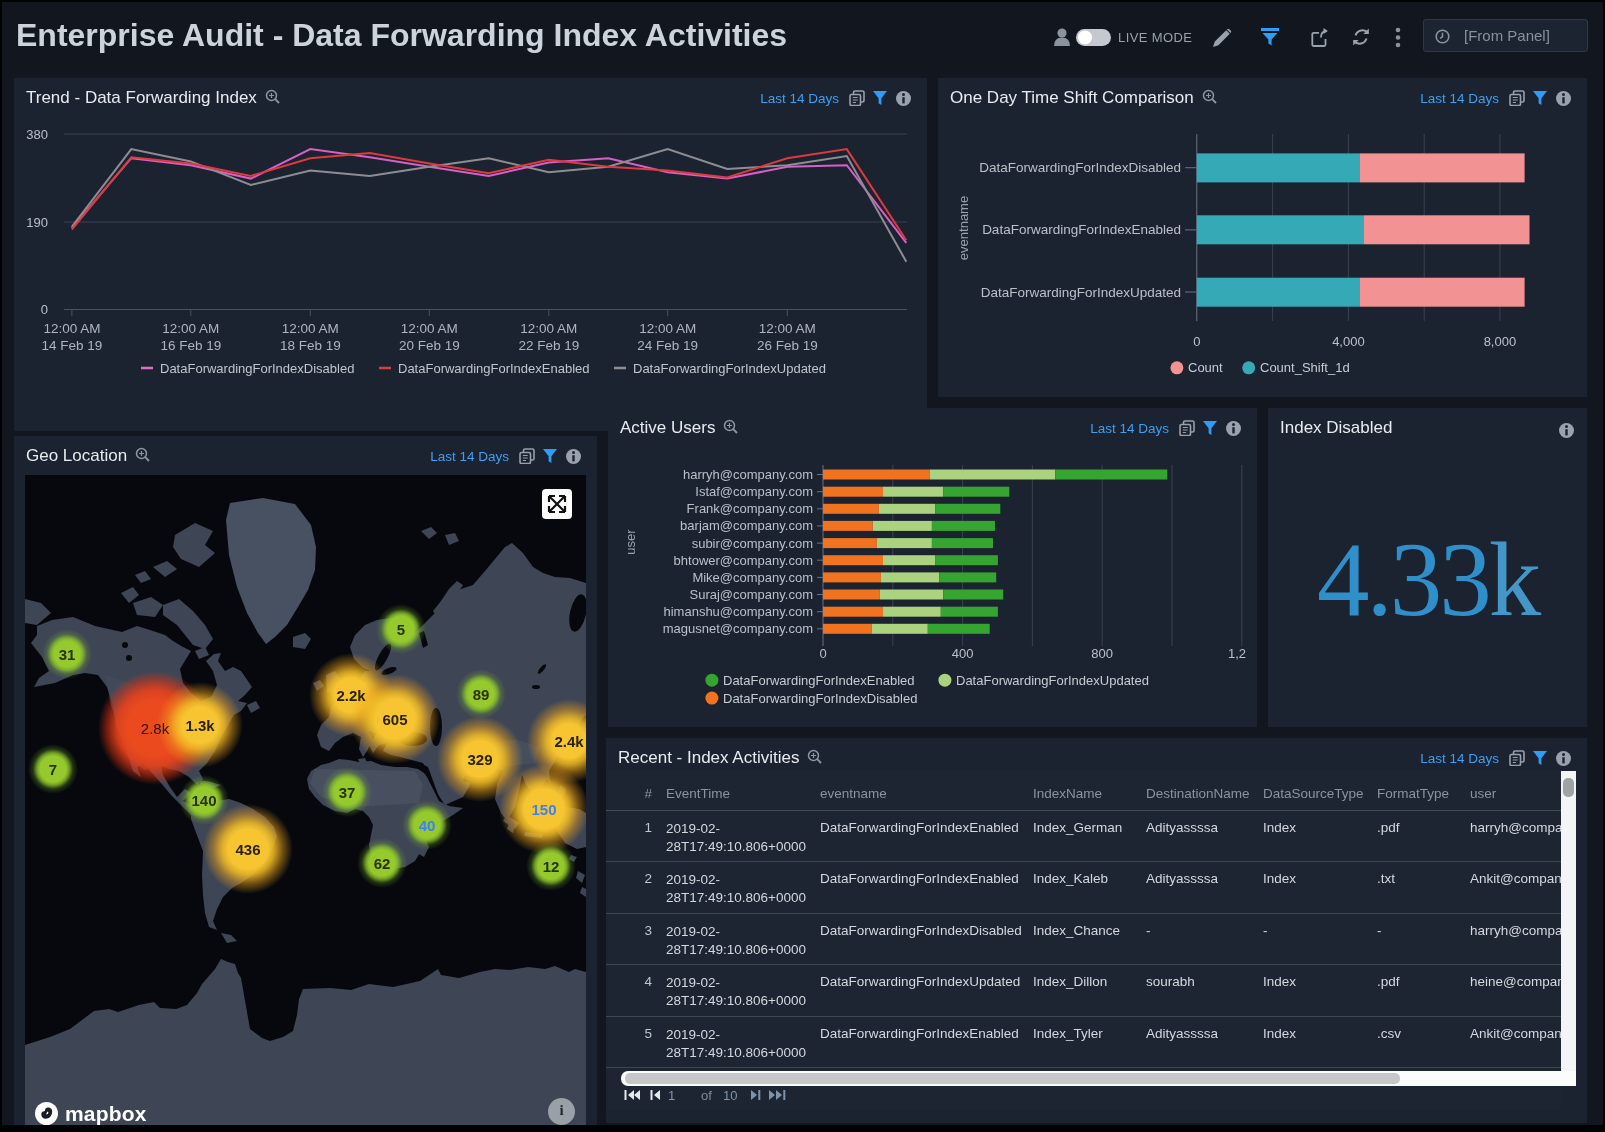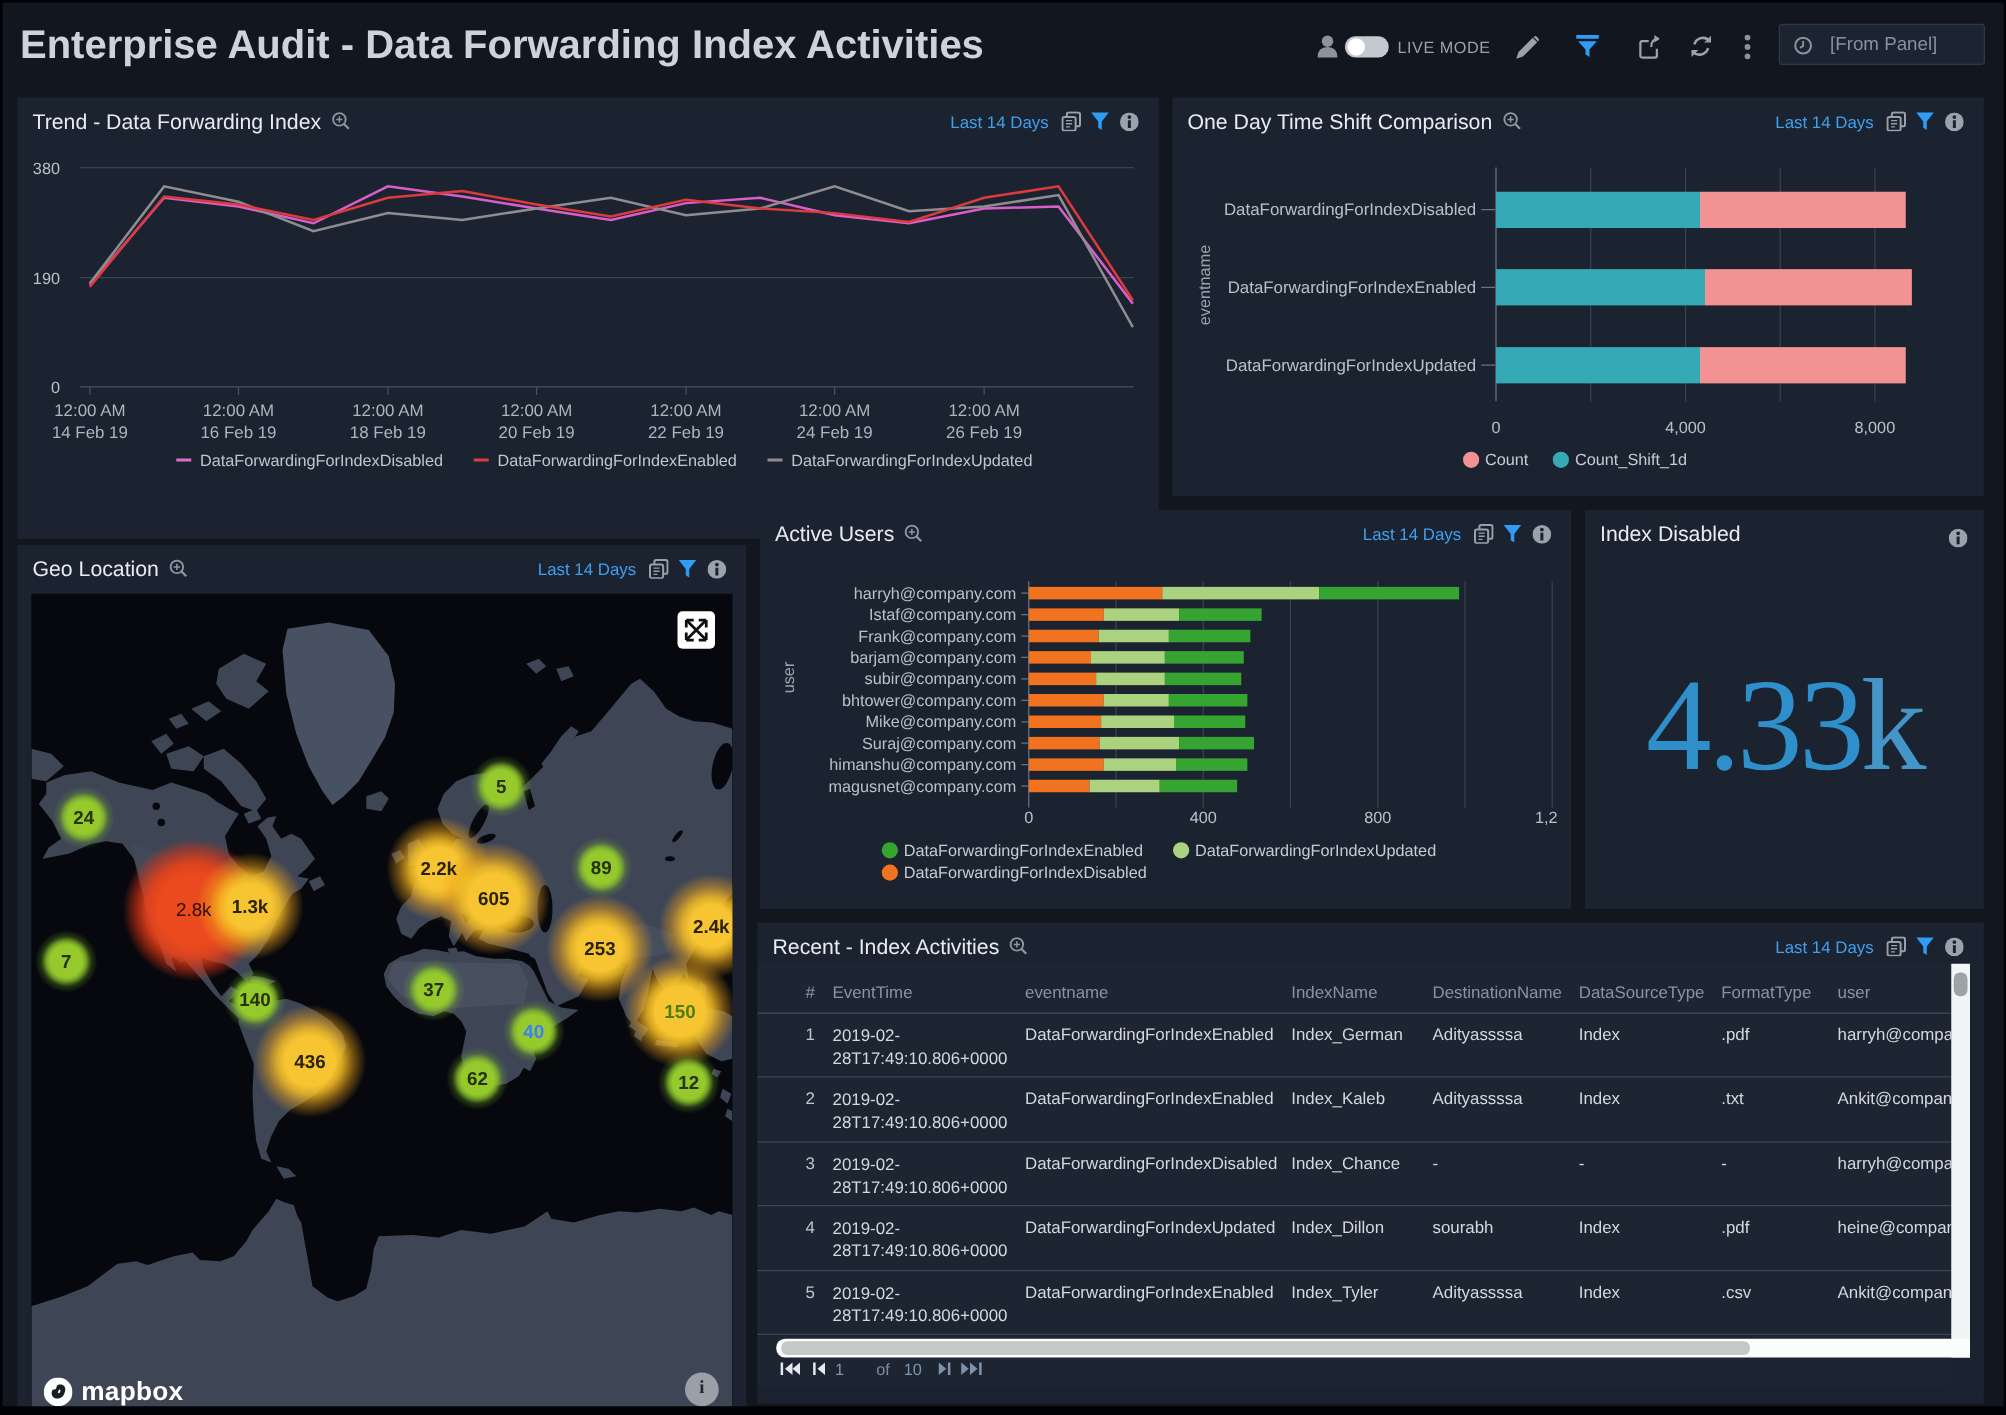--- a/index.html
+++ b/index.html
@@ -255,25 +255,25 @@
 <div style="position:absolute;left:351px;top:129px;width:50px;height:50px;border-radius:50%;background:radial-gradient(circle, #95c92c 0 13px, rgba(140,198,44,0.8) 16px, rgba(125,190,40,0.25) 20px, rgba(125,190,40,0) 25px);"></div>
 <div style="position:absolute;left:431px;top:194px;width:50px;height:50px;border-radius:50%;background:radial-gradient(circle, #95c92c 0 13px, rgba(140,198,44,0.8) 16px, rgba(125,190,40,0.25) 20px, rgba(125,190,40,0) 25px);"></div>
 <div style="position:absolute;left:297px;top:292px;width:50px;height:50px;border-radius:50%;background:radial-gradient(circle, #95c92c 0 13px, rgba(140,198,44,0.8) 16px, rgba(125,190,40,0.25) 20px, rgba(125,190,40,0) 25px);"></div>
 <div style="position:absolute;left:377px;top:325px;width:50px;height:50px;border-radius:50%;background:radial-gradient(circle, #95c92c 0 13px, rgba(140,198,44,0.8) 16px, rgba(125,190,40,0.25) 20px, rgba(125,190,40,0) 25px);"></div>
 <div style="position:absolute;left:332px;top:363px;width:50px;height:50px;border-radius:50%;background:radial-gradient(circle, #95c92c 0 13px, rgba(140,198,44,0.8) 16px, rgba(125,190,40,0.25) 20px, rgba(125,190,40,0) 25px);"></div>
 <div style="position:absolute;left:501px;top:366px;width:50px;height:50px;border-radius:50%;background:radial-gradient(circle, #95c92c 0 13px, rgba(140,198,44,0.8) 16px, rgba(125,190,40,0.25) 20px, rgba(125,190,40,0) 25px);"></div>
 <div style="position:absolute;left:73px;top:196px;width:114px;height:114px;display:flex;align-items:center;justify-content:center;font-size:15px;font-weight:normal;color:#330f04;">2.8k</div>
 <div style="position:absolute;left:284px;top:178px;width:84px;height:84px;display:flex;align-items:center;justify-content:center;font-size:15px;font-weight:bold;color:#2b2208;">2.2k</div>
 <div style="position:absolute;left:132px;top:207px;width:86px;height:86px;display:flex;align-items:center;justify-content:center;font-size:15px;font-weight:bold;color:#2b2208;">1.3k</div>
 <div style="position:absolute;left:325px;top:199px;width:90px;height:90px;display:flex;align-items:center;justify-content:center;font-size:15px;font-weight:bold;color:#2b2208;">605</div>
-<div style="position:absolute;left:412px;top:241px;width:86px;height:86px;display:flex;align-items:center;justify-content:center;font-size:15px;font-weight:bold;color:#2b2208;">253</div>
+<div style="position:absolute;left:412px;top:241px;width:86px;height:86px;display:flex;align-items:center;justify-content:center;font-size:15px;font-weight:bold;color:#2b2208;">329</div>
 <div style="position:absolute;left:502px;top:224px;width:84px;height:84px;display:flex;align-items:center;justify-content:center;font-size:15px;font-weight:bold;color:#2b2208;">2.4k</div>
-<div style="position:absolute;left:474px;top:289px;width:90px;height:90px;display:flex;align-items:center;justify-content:center;font-size:15px;font-weight:bold;color:#4d7c0f;">150</div>
+<div style="position:absolute;left:474px;top:289px;width:90px;height:90px;display:flex;align-items:center;justify-content:center;font-size:15px;font-weight:bold;color:#3b82f6;">150</div>
 <div style="position:absolute;left:178px;top:329px;width:90px;height:90px;display:flex;align-items:center;justify-content:center;font-size:15px;font-weight:bold;color:#2b2208;">436</div>
-<div style="position:absolute;left:17px;top:154px;width:50px;height:50px;display:flex;align-items:center;justify-content:center;font-size:15px;font-weight:bold;color:#26330e;">24</div>
+<div style="position:absolute;left:17px;top:154px;width:50px;height:50px;display:flex;align-items:center;justify-content:center;font-size:15px;font-weight:bold;color:#26330e;">31</div>
 <div style="position:absolute;left:3px;top:269px;width:50px;height:50px;display:flex;align-items:center;justify-content:center;font-size:15px;font-weight:bold;color:#26330e;">7</div>
 <div style="position:absolute;left:154px;top:300px;width:50px;height:50px;display:flex;align-items:center;justify-content:center;font-size:15px;font-weight:bold;color:#26330e;">140</div>
 <div style="position:absolute;left:351px;top:129px;width:50px;height:50px;display:flex;align-items:center;justify-content:center;font-size:15px;font-weight:bold;color:#26330e;">5</div>
 <div style="position:absolute;left:431px;top:194px;width:50px;height:50px;display:flex;align-items:center;justify-content:center;font-size:15px;font-weight:bold;color:#26330e;">89</div>
 <div style="position:absolute;left:297px;top:292px;width:50px;height:50px;display:flex;align-items:center;justify-content:center;font-size:15px;font-weight:bold;color:#26330e;">37</div>
 <div style="position:absolute;left:377px;top:325px;width:50px;height:50px;display:flex;align-items:center;justify-content:center;font-size:15px;font-weight:bold;color:#3b82f6;">40</div>
 <div style="position:absolute;left:332px;top:363px;width:50px;height:50px;display:flex;align-items:center;justify-content:center;font-size:15px;font-weight:bold;color:#26330e;">62</div>
 <div style="position:absolute;left:501px;top:366px;width:50px;height:50px;display:flex;align-items:center;justify-content:center;font-size:15px;font-weight:bold;color:#26330e;">12</div>
     <div class="abs" style="left:517px;top:14px;width:30px;height:30px;background:#fff;border-radius:4px;">
       <svg class="abs" style="left:5px;top:5px" width="20" height="20" viewBox="0 0 20 20" stroke="#111" stroke-width="2.2" fill="none">

